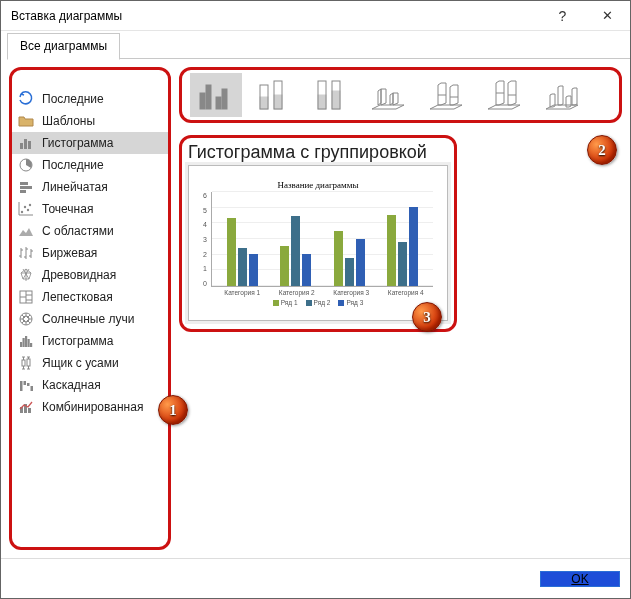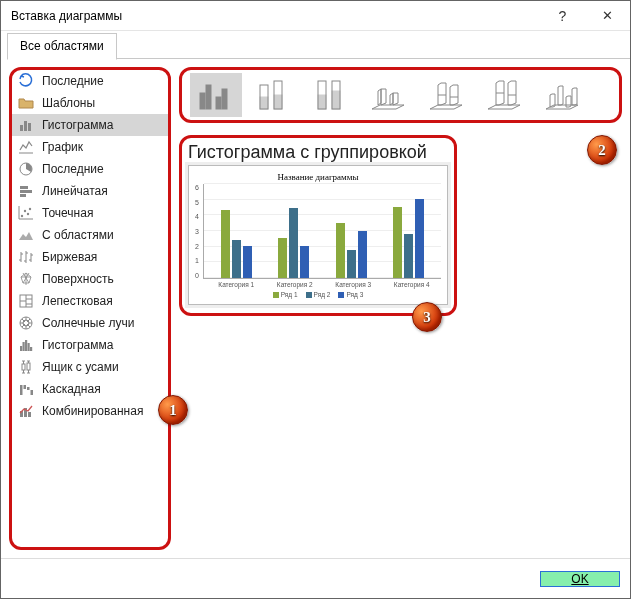--- a/index.html
+++ b/index.html
@@ -12,74 +12,74 @@
   .titlebar .spacer { flex: 1; }
   .titlebar .ctrl { width: 45px; height: 29px; display: flex; align-items: center; justify-content: center; font-size: 14px; color: #333; }
   .titlebar .ctrl.close { font-size: 13px; }
 
   .tabbar { height: 28px; display: flex; align-items: flex-end; padding-left: 6px; background: #fff; }
   .tab { padding: 5px 12px 6px; border: 1px solid #c8c8c8; border-bottom: 1px solid #fff; margin-bottom: -1px; background: #fff; font-size: 12px; }
   .tabline { border-bottom: 1px solid #c8c8c8; flex: 1; height: 1px; align-self: flex-end; }
 
   .content { flex: 1; display: flex; min-height: 0; }
 
-  .sidebar { width: 162px; margin: 8px 4px 8px 8px; padding: 0 0; border: 3px solid #c11; border-radius: 12px; position: relative; }
+  .sidebar { width: 162px; margin: 8px 4px 8px 8px; padding: 18px 0; border: 3px solid #c11; border-radius: 12px; position: relative; }
   .sidebar .item { display: flex; align-items: center; height: 22px; padding: 0 6px; gap: 8px; cursor: pointer; }
   .sidebar .item.selected { background: #d6d6d6; }
   .icon-slot { width: 16px; height: 16px; display: flex; align-items: center; justify-content: center; }
   .icon-slot svg { width: 16px; height: 16px; }
   .item span.lbl { font-size: 12px; color: #222; }
 
   .mainpane { flex: 1; margin: 8px 8px 8px 4px; position: relative; }
 
   .subtypes { height: 56px; border: 3px solid #c11; border-radius: 12px; display: flex; align-items: center; gap: 6px; padding: 4px 8px; }
   .subtype { width: 52px; height: 44px; display: flex; align-items: center; justify-content: center; cursor: pointer; }
   .subtype.selected { background: #d6d6d6; }
   .subtype svg { width: 44px; height: 36px; stroke: #888; fill: #888; }
 
   .preview-group { margin-top: 12px; border: 3px solid #c11; border-radius: 12px; width: 278px; padding: 4px 6px 8px; }
   .preview-title { font-size: 18px; color: #222; margin-bottom: 2px; }
-  .preview-box { border: 1px solid #bbb; box-shadow: 0 0 0 3px #eee; padding: 6px; background: #fff; }
+  .preview-box { border: 1px solid #bbb; box-shadow: 0 0 0 3px #eee; padding: 14px; background: #fff; }
   .chart-title { text-align: center; font-size: 9px; font-family: Georgia, serif; margin-bottom: 2px; }
   .chart-area { display: flex; gap: 2px; height: 95px; }
   .yaxis { display: flex; flex-direction: column-reverse; justify-content: space-between; align-items: flex-end; padding-right: 2px; }
   .yaxis span { font-size: 7px; color: #555; line-height: 1; }
   .plot { flex: 1; display: flex; align-items: flex-end; justify-content: space-around; border-left: 1px solid #aaa; border-bottom: 1px solid #aaa; padding: 0 4px; position: relative; }
   .plot .grid { position: absolute; left: 0; right: 0; height: 0; border-top: 1px solid #eee; }
   .cat { display: flex; gap: 2px; align-items: flex-end; position: relative; z-index: 1; }
   .bar { width: 9px; }
   .xaxis { display: flex; justify-content: space-around; padding-left: 12px; margin-top: 2px; }
   .xaxis span { font-size: 6.5px; color: #555; }
   .legend { display: flex; gap: 8px; justify-content: center; margin-top: 3px; }
   .legend div { font-size: 6.5px; color: #555; display: flex; align-items: center; gap: 2px; }
   .sw { width: 6px; height: 6px; }
 
   .badge { position: absolute; width: 30px; height: 30px; border-radius: 50%; background: radial-gradient(circle at 30% 30%, #ff9a4a, #cc2a00 70%); border: 1px solid #801500; box-shadow: inset -2px -2px 4px rgba(0,0,0,.3), 1px 1px 3px rgba(0,0,0,.4); display: flex; align-items: center; justify-content: center; color: #fff; font-weight: bold; font-size: 15px; text-shadow: 0 1px 2px #000; font-family: Georgia, serif; }
   #badge1 { left: 158px; top: 395px; }
   #badge2 { right: 14px; top: 135px; }
   #badge3 { left: 412px; top: 302px; }
 
   .footer { height: 40px; display: flex; align-items: center; justify-content: flex-end; gap: 8px; padding-right: 10px; border-top: 1px solid #ddd; }
-  .btn { width: 80px; height: 16px; border: 1px solid #a8a8a8; background: #86efac; font-size: 12px; display: flex; align-items: center; justify-content: center; cursor: pointer; text-decoration: underline; }
+  .btn { width: 80px; height: 16px; border: 1px solid #a8a8a8; background: #1d4ed8; font-size: 12px; display: flex; align-items: center; justify-content: center; cursor: pointer; text-decoration: underline; }
   .btn.primary { border: 1px solid #2a6fd6; }
 </style>
 </head>
 <body>
 
 <div class="win">
 
   <div class="titlebar">
     <span>Вставка диаграммы</span>
     <span class="spacer"></span>
     <div class="ctrl">?</div>
     <div class="ctrl close">✕</div>
   </div>
 
   <div class="tabbar">
-    <div class="tab">Все областями</div>
+    <div class="tab">Все диаграммы</div>
     <div class="tabline"></div>
   </div>
 
   <div class="content">
 
     <div class="sidebar">
       <div class="item">
         <span class="icon-slot">
             <svg viewBox="0 0 16 16">
               <path d="M3 3 A6 6 0 1 1 2 9 M3 3 l-1 3 M3 3 l3 1" fill="none" stroke="#2a6fd6" stroke-width="1.5"></path>
@@ -97,28 +97,20 @@
       </div>
       <div class="item selected">
         <span class="icon-slot">
             <svg viewBox="0 0 16 16">
               <rect x="2" y="8" width="3" height="6" fill="#888"></rect>
               <rect x="6" y="4" width="3" height="10" fill="#888"></rect>
               <rect x="10" y="6" width="3" height="8" fill="#888"></rect>
             </svg>
           </span>
         <span class="lbl">Гистограмма</span>
-      </div>
-      <div class="item">
-        <span class="icon-slot">
-            <svg viewBox="0 0 16 16">
-              <path d="M1 14h14M2 11l3-5 3 3 3-6 3 4" fill="none" stroke="#888" stroke-width="1.2"></path>
-            </svg>
-          </span>
-        <span class="lbl">График</span>
       </div>
       <div class="item">
         <span class="icon-slot">
             <svg viewBox="0 0 16 16">
               <circle cx="8" cy="8" r="6" fill="none" stroke="#888"></circle>
               <path d="M8 8V2 A6 6 0 0 1 13 11z" fill="#888"></path>
             </svg>
           </span>
         <span class="lbl">Последние</span>
       </div>
@@ -159,21 +151,21 @@
             </svg>
           </span>
         <span class="lbl">Биржевая</span>
       </div>
       <div class="item">
         <span class="icon-slot">
             <svg viewBox="0 0 16 16">
               <path d="M8 2l5 4-2 6H5l-2-6z M8 2v12M3 6l10 0M5 12l6-10M11 12L5 2" fill="none" stroke="#888" stroke-width=".8"></path>
             </svg>
           </span>
-        <span class="lbl">Поверхность</span>
+        <span class="lbl">Древовидная</span>
       </div>
       <div class="item">
         <span class="icon-slot">
             <svg viewBox="0 0 16 16">
               <rect x="2" y="2" width="12" height="12" fill="none" stroke="#888"></rect>
               <path d="M8 2v12M2 8h6M8 6h6M8 11h6" stroke="#888"></path>
             </svg>
           </span>
         <span class="lbl">Лепестковая</span>
       </div>

